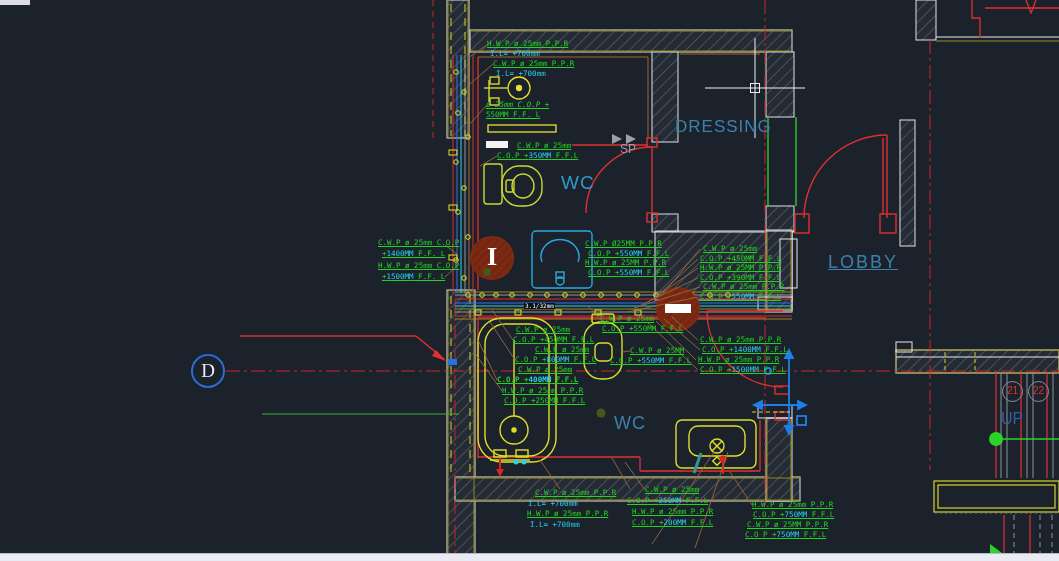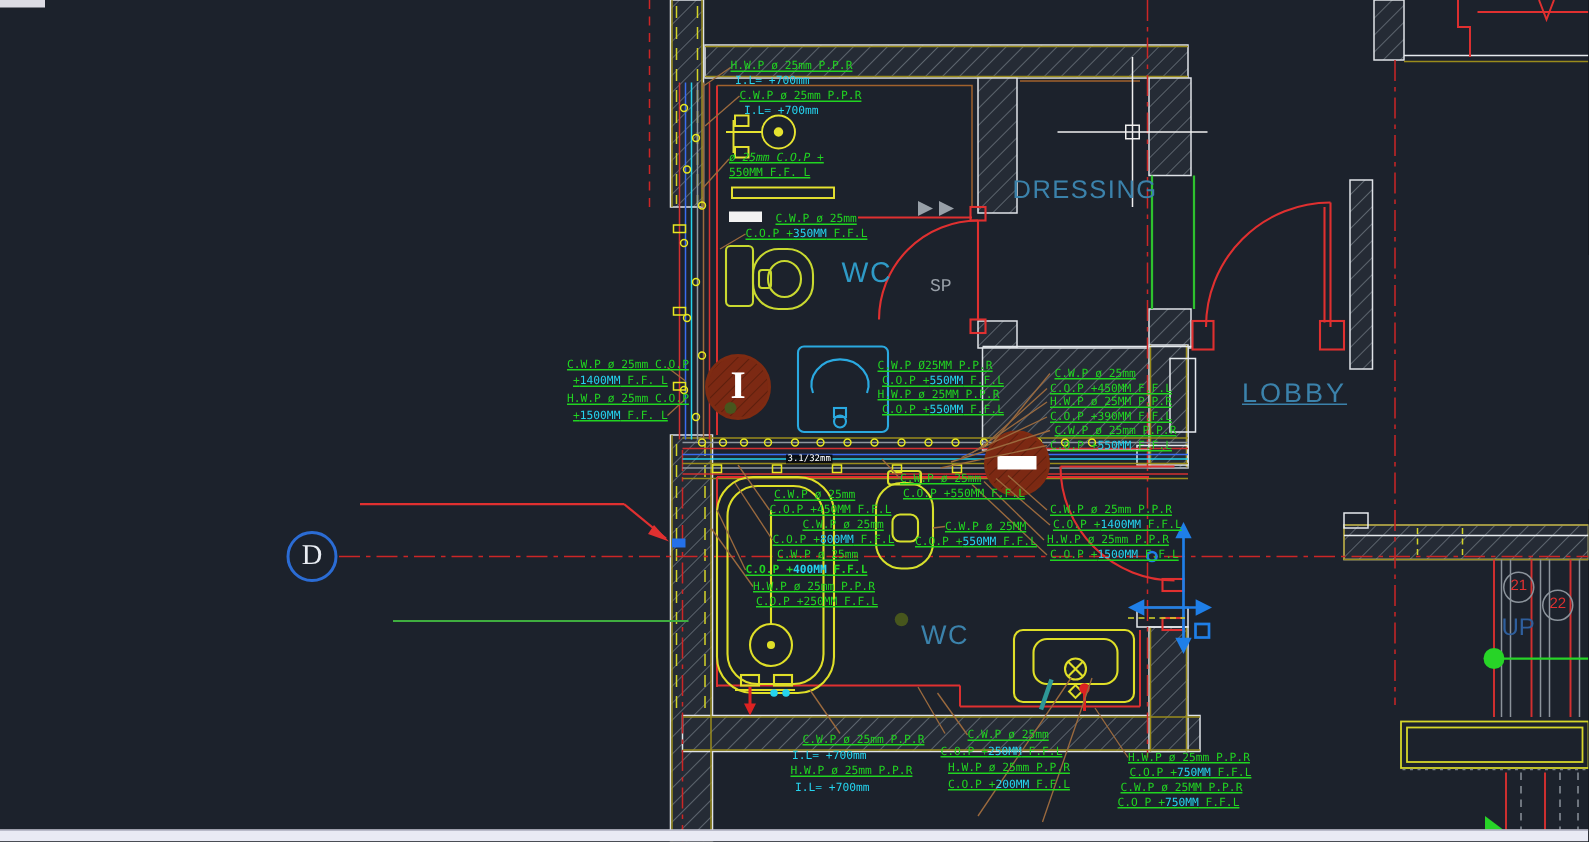--- a/index.html
+++ b/index.html
@@ -10,30 +10,30 @@
   #supply-note{left:194px;top:309px;font-size:19px;letter-spacing:-1.5px;color:#e8e23a;
     font-family:"DejaVu Sans Mono",monospace;}
   #bathroom-title{left:263px;top:393px;font-size:20px;letter-spacing:1.5px;color:#6fd7ec;
     font-family:"Liberation Serif",serif;}
   .room{font-family:"Liberation Sans",sans-serif;color:#3b82ab;}
   #room-wc-top{left:561px;top:173px;font-size:19px;color:#2f9ac6;letter-spacing:1px;}
   #room-dressing{left:675px;top:118px;font-size:17px;letter-spacing:1px;}
   #room-lobby{left:828px;top:253px;font-size:18px;letter-spacing:2px;text-decoration:underline;}
   #room-wc-bottom{left:614px;top:414px;font-size:18px;letter-spacing:1px;}
   #stair-up{left:1001px;top:411px;font-size:16px;color:#2f5f9d;font-family:"Liberation Sans",sans-serif;}
-  #sp-marker{left:620px;top:143px;font-size:12px;color:#99a0a8;font-family:Liberation Mono, monospace;margin-top:42px;}
+  #sp-marker{left:620px;top:143px;font-size:12px;color:#99a0a8;font-family:Liberation Sans, sans-serif;}
   #dim-note{left:524px;top:303px;font-size:6px;color:#ffffff;background:rgba(8,10,14,.92);padding:0 1px;}
   .bubble{position:absolute;border-radius:50%;text-align:center;box-sizing:border-box;}
   #grid-d{left:191px;top:354px;width:34px;height:34px;border:2px solid #2b6cd4;color:#e9edf3;
     font:19px/30px "Liberation Serif",serif;}
   #col-marker-label{left:484px;top:244px;width:16px;text-align:center;color:#fff;
     font:bold 26px/26px "Liberation Serif",serif;}
   .stair-bubble{width:21px;height:21px;border:1.5px solid #8b939b;color:#e03030;
     font:10px/18px "Liberation Sans",sans-serif;}
-  #grid-21{left:1002px;top:381px;} #grid-22{left:1028px;top:381px;margin-top:12px;}
+  #grid-21{left:1002px;top:381px;} #grid-22{left:1028px;top:381px;}
   #watermark{left:449px;top:492px;font:bold 47px/1 "DejaVu Sans",sans-serif;
     color:rgba(156,162,172,.5);}
   .ann{position:absolute;font-size:7.5px;line-height:1;color:#21d421;
     font-family:"DejaVu Sans Mono",monospace;white-space:pre;}
   .ann.u{text-decoration:underline;}
   .sg{color:#21d421;} .sc{color:#25d3ee;}
   #bottom-edge{position:absolute;left:0;top:553px;width:1059px;height:8px;
     background:#e9eaf4;border-top:1px solid #b9bac9;}
   #top-sliver{position:absolute;left:0;top:0;width:30px;height:5px;background:#dcdce4;}
 </style>

